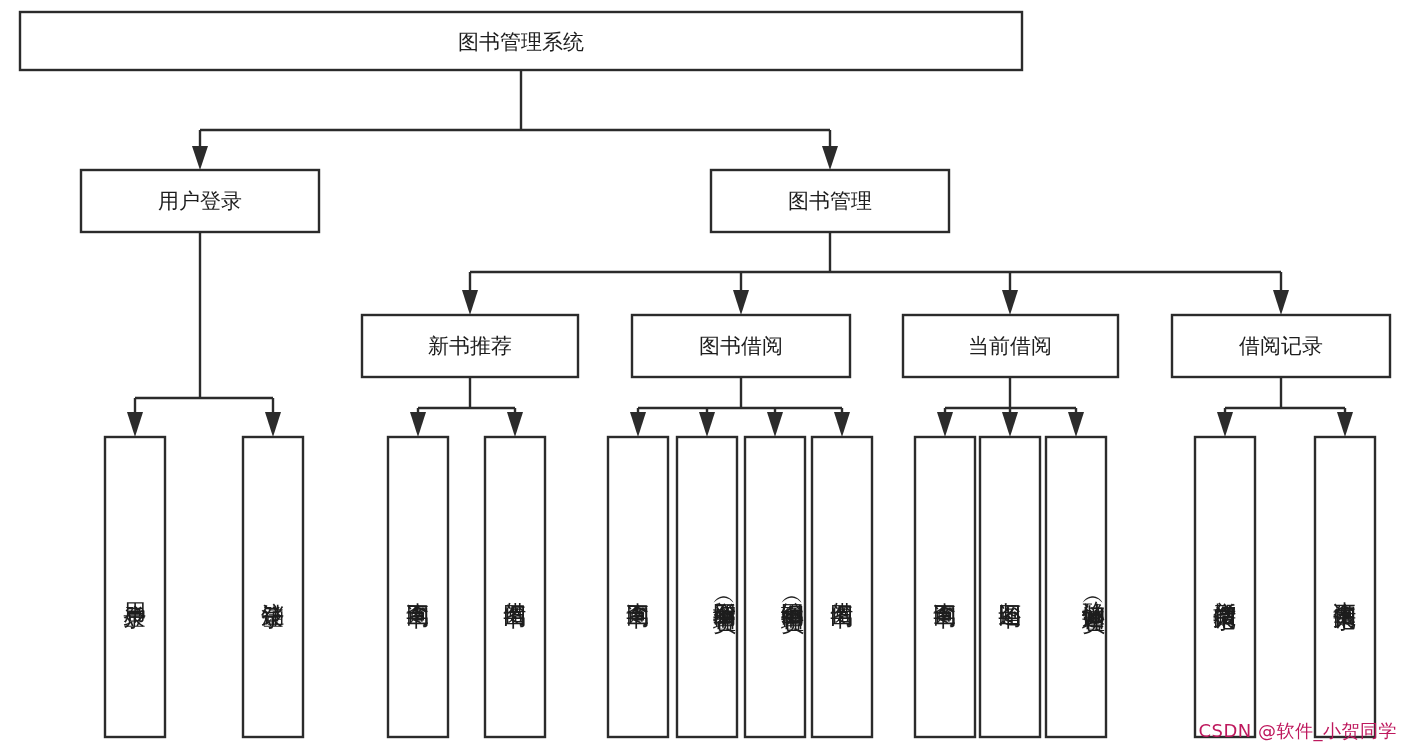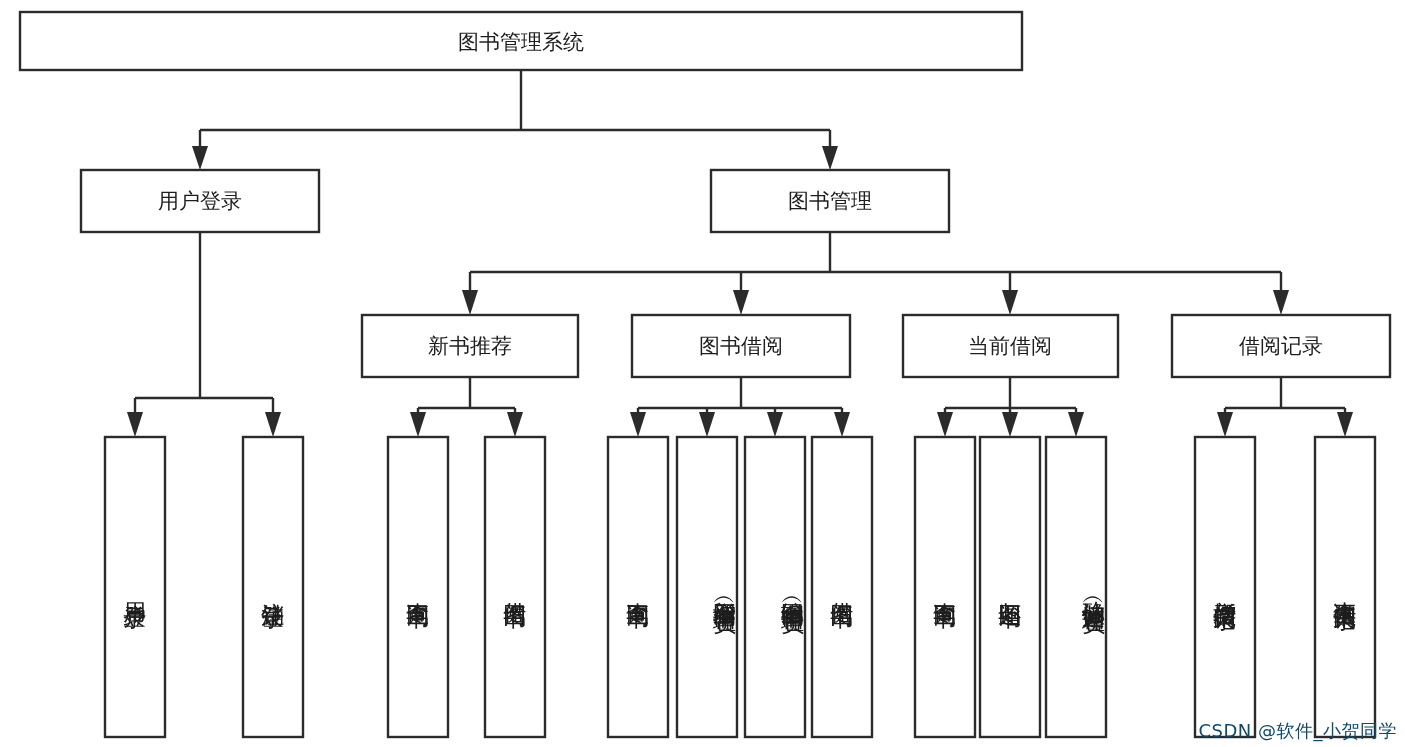--- a/index.html
+++ b/index.html
@@ -61,21 +61,21 @@
   }
   .vlabel.mid {
     align-items: center;
   }
   .watermark {
     position: absolute;
     right: 8px;
     bottom: 4px;
     font-family: "DejaVu Sans", "Liberation Sans", sans-serif;
     font-size: 18px;
-    color: #0c4a6e;
+    color: #be185d;
     white-space: nowrap;
     letter-spacing: 0.5px;
     padding-left: 32px;
   }
 </style>
 </head>
 <body>
 
 <svg id="diagram" viewBox="0 0 1405 747">
 

